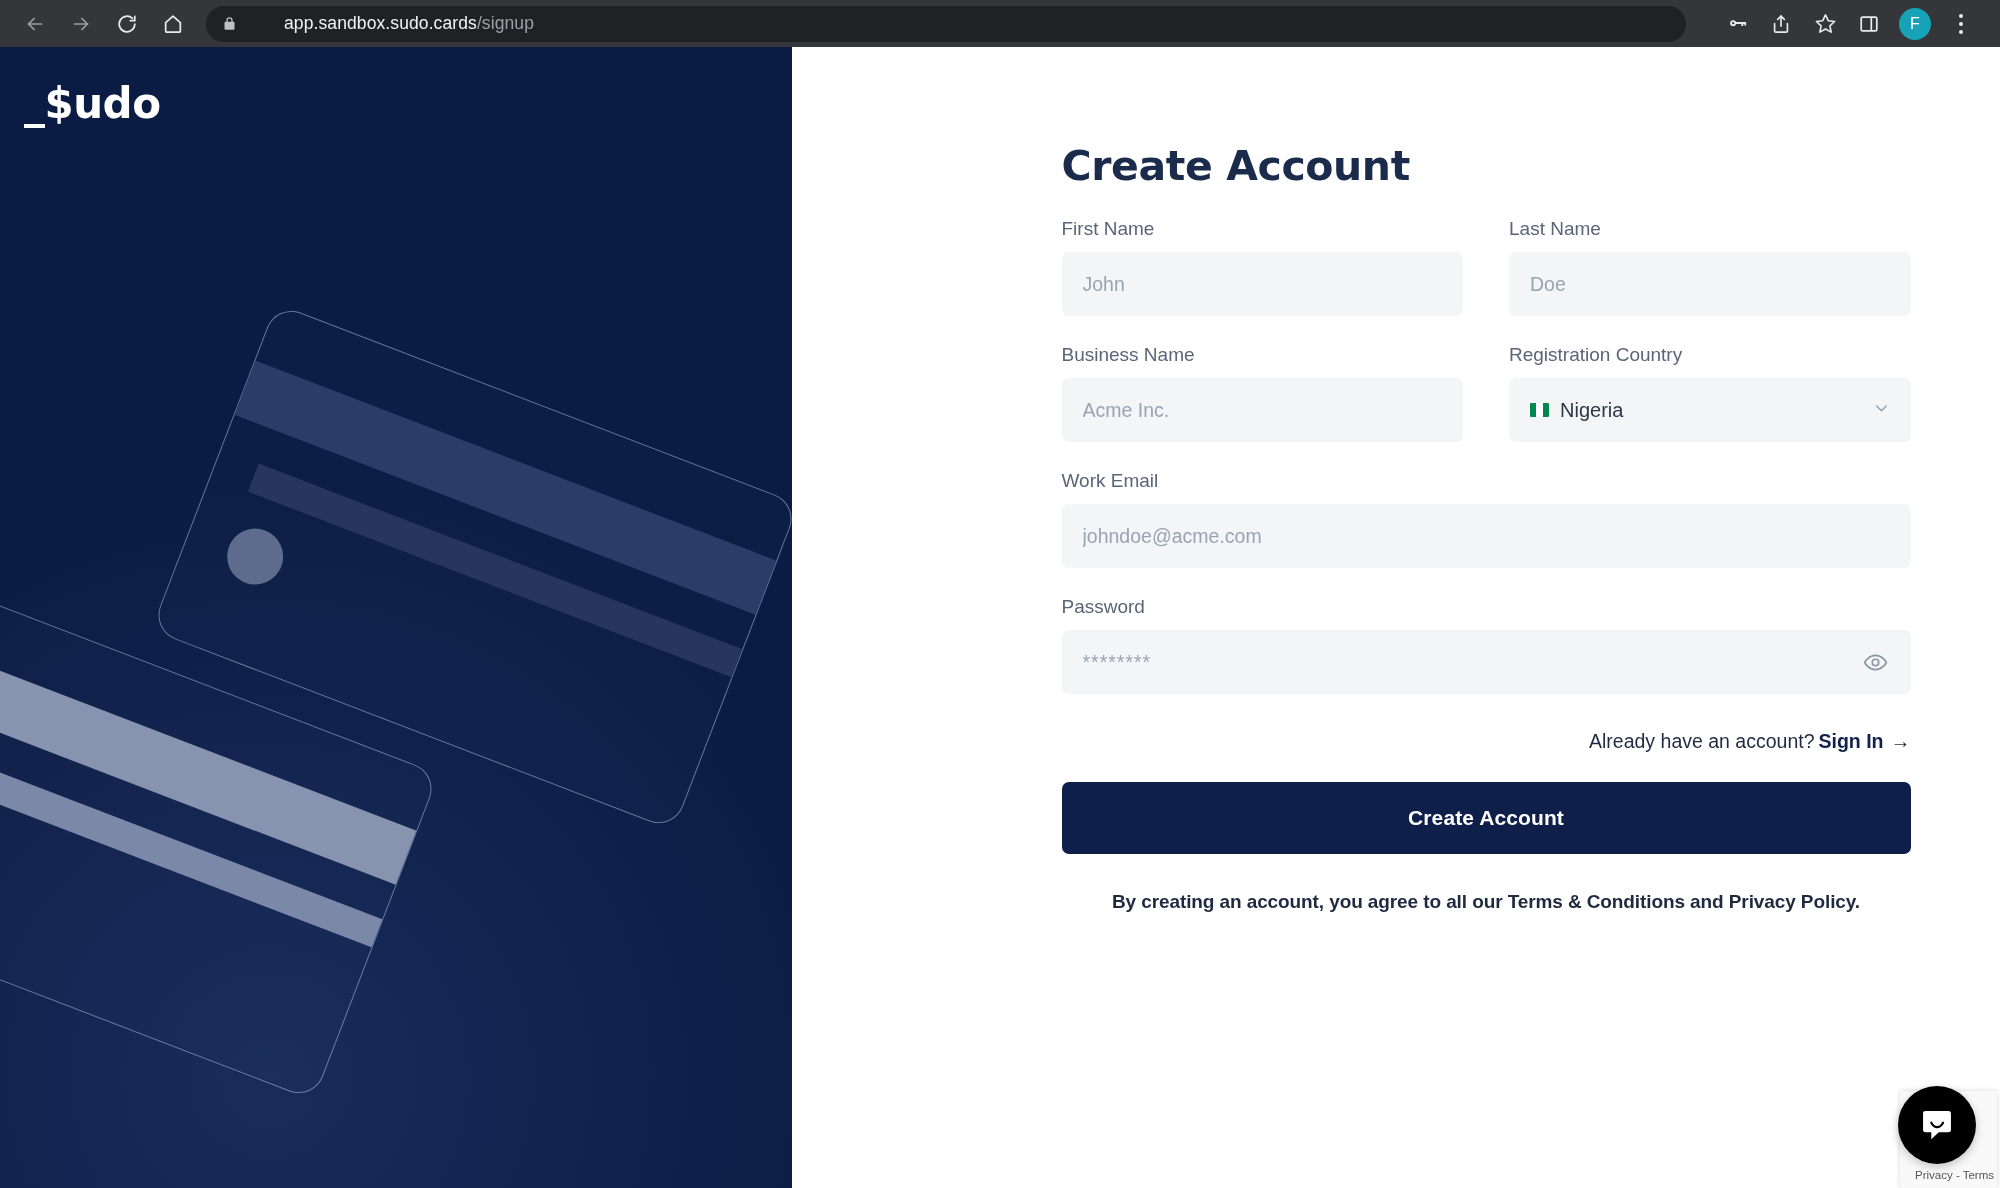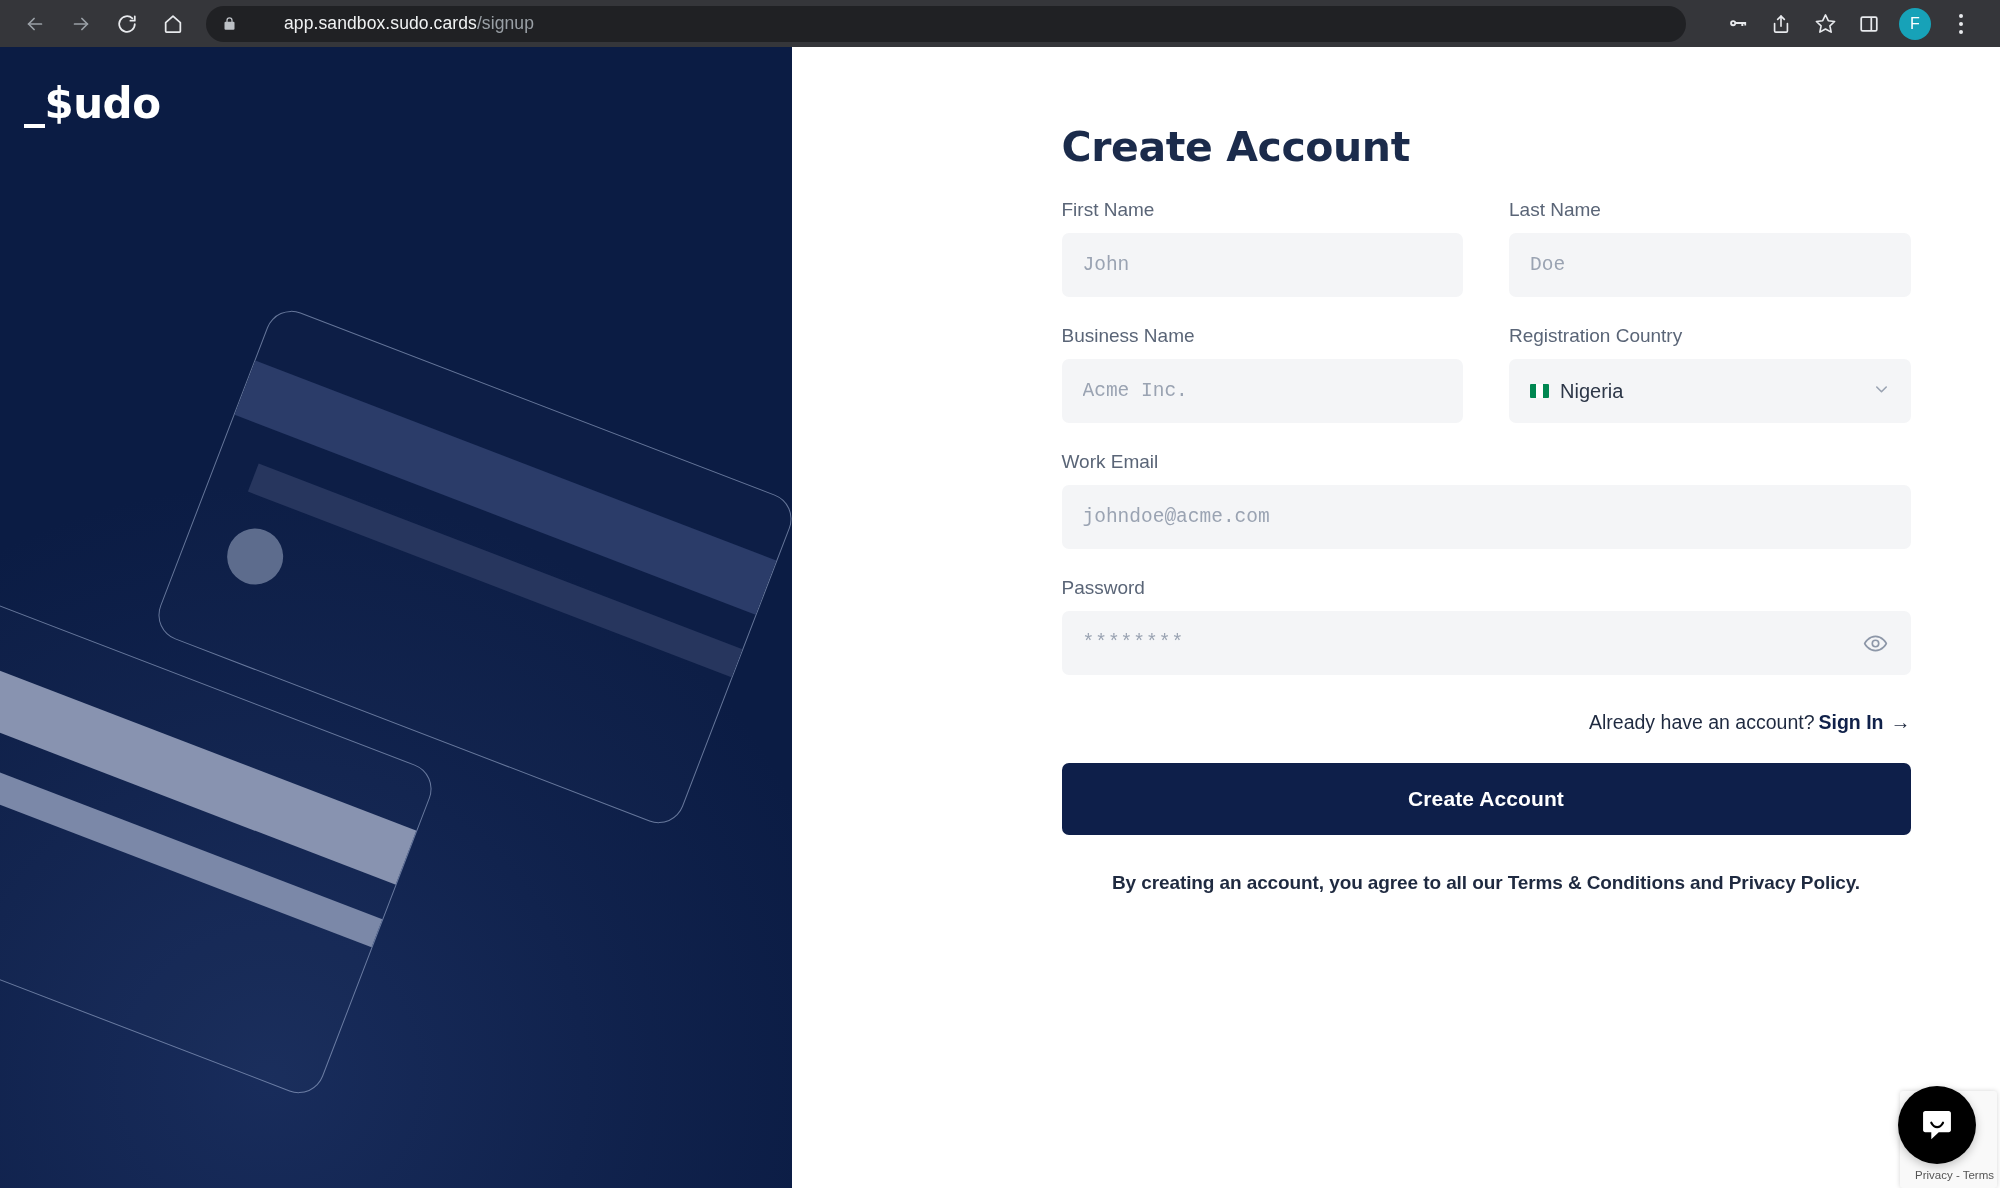--- a/index.html
+++ b/index.html
@@ -155,21 +155,21 @@
   
   .form-panel {
     flex: 1 1 auto;
     position: relative;
     display: flex;
     justify-content: center;
   }
   .form-wrap {
     width: 849px;
     margin-left: 180px;
-    padding-top: 76px;
+    padding-top: 95px;
   }
 
   .headline {
     color: #1b2b4b;
     font-size: 41px;
     font-weight: 700;
     letter-spacing: -0.4px;
     font-family: "DejaVu Sans", sans-serif;
   }
   .subhead {
@@ -194,21 +194,21 @@
     margin-bottom: 12px;
   }
   .input {
     width: 100%;
     height: 64px;
     background: #f4f5f7;
     border: none;
     border-radius: 7px;
     padding: 0 21px;
     font-size: 19.5px;
-    font-family: Liberation Mono, monospace;
+    font-family: Liberation Sans, sans-serif;
     color: #2d3748;
     outline: none;
     display: flex;
     align-items: center;
   }
   .input::placeholder { color: #9aa3b2; }
 
   .select-box {
     width: 100%;
     height: 64px;

